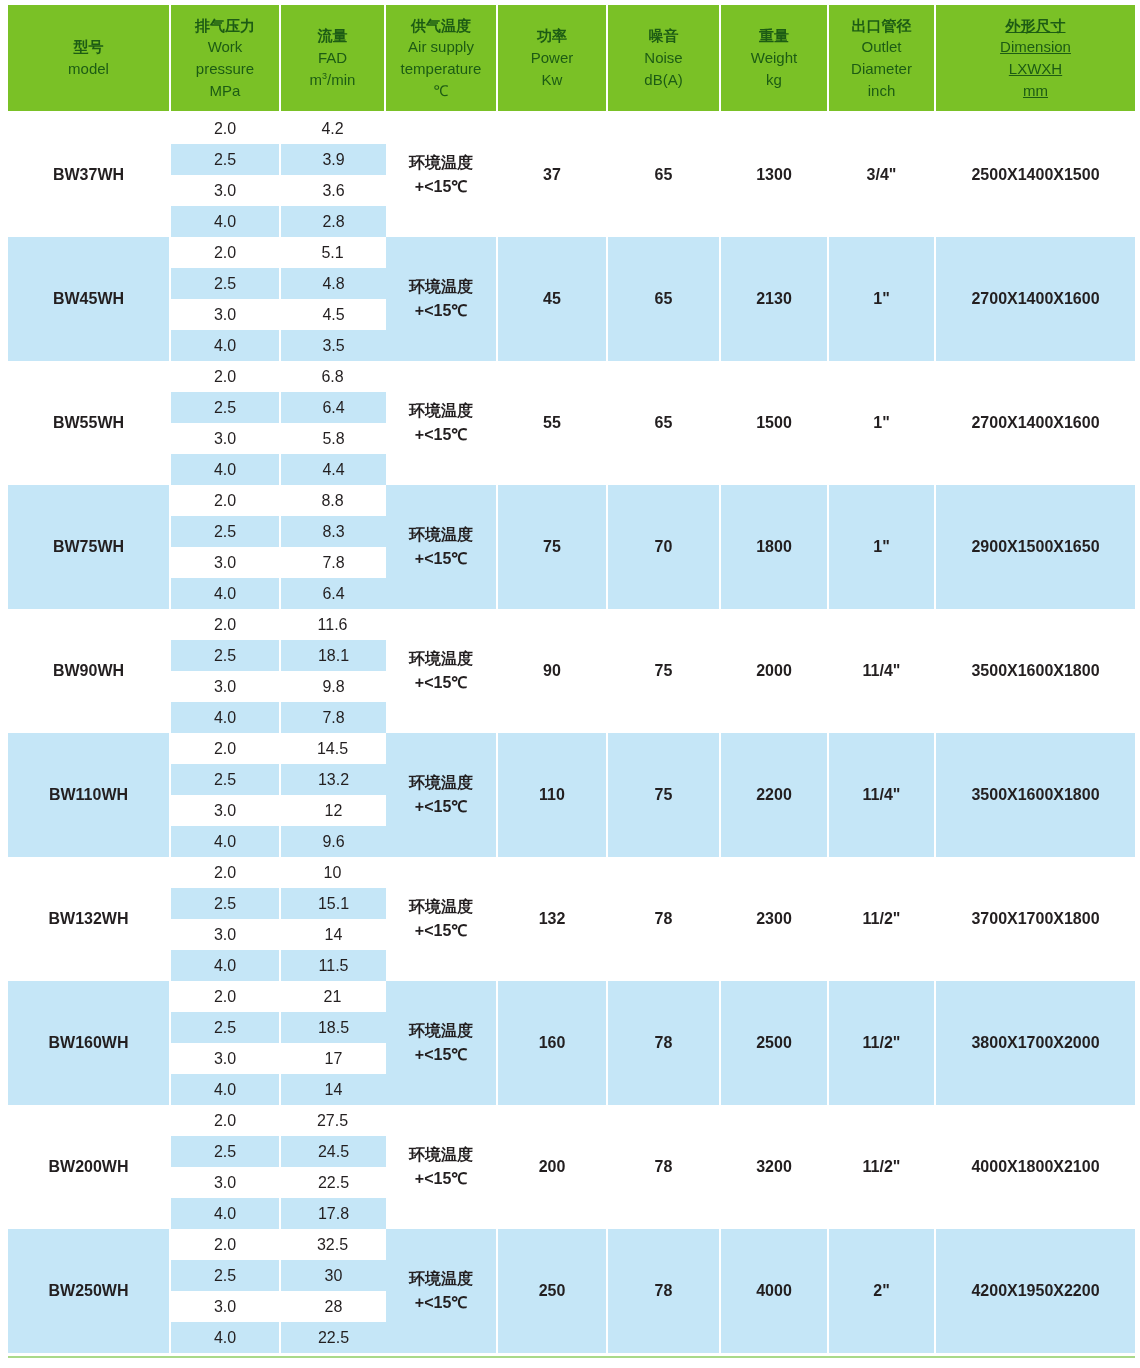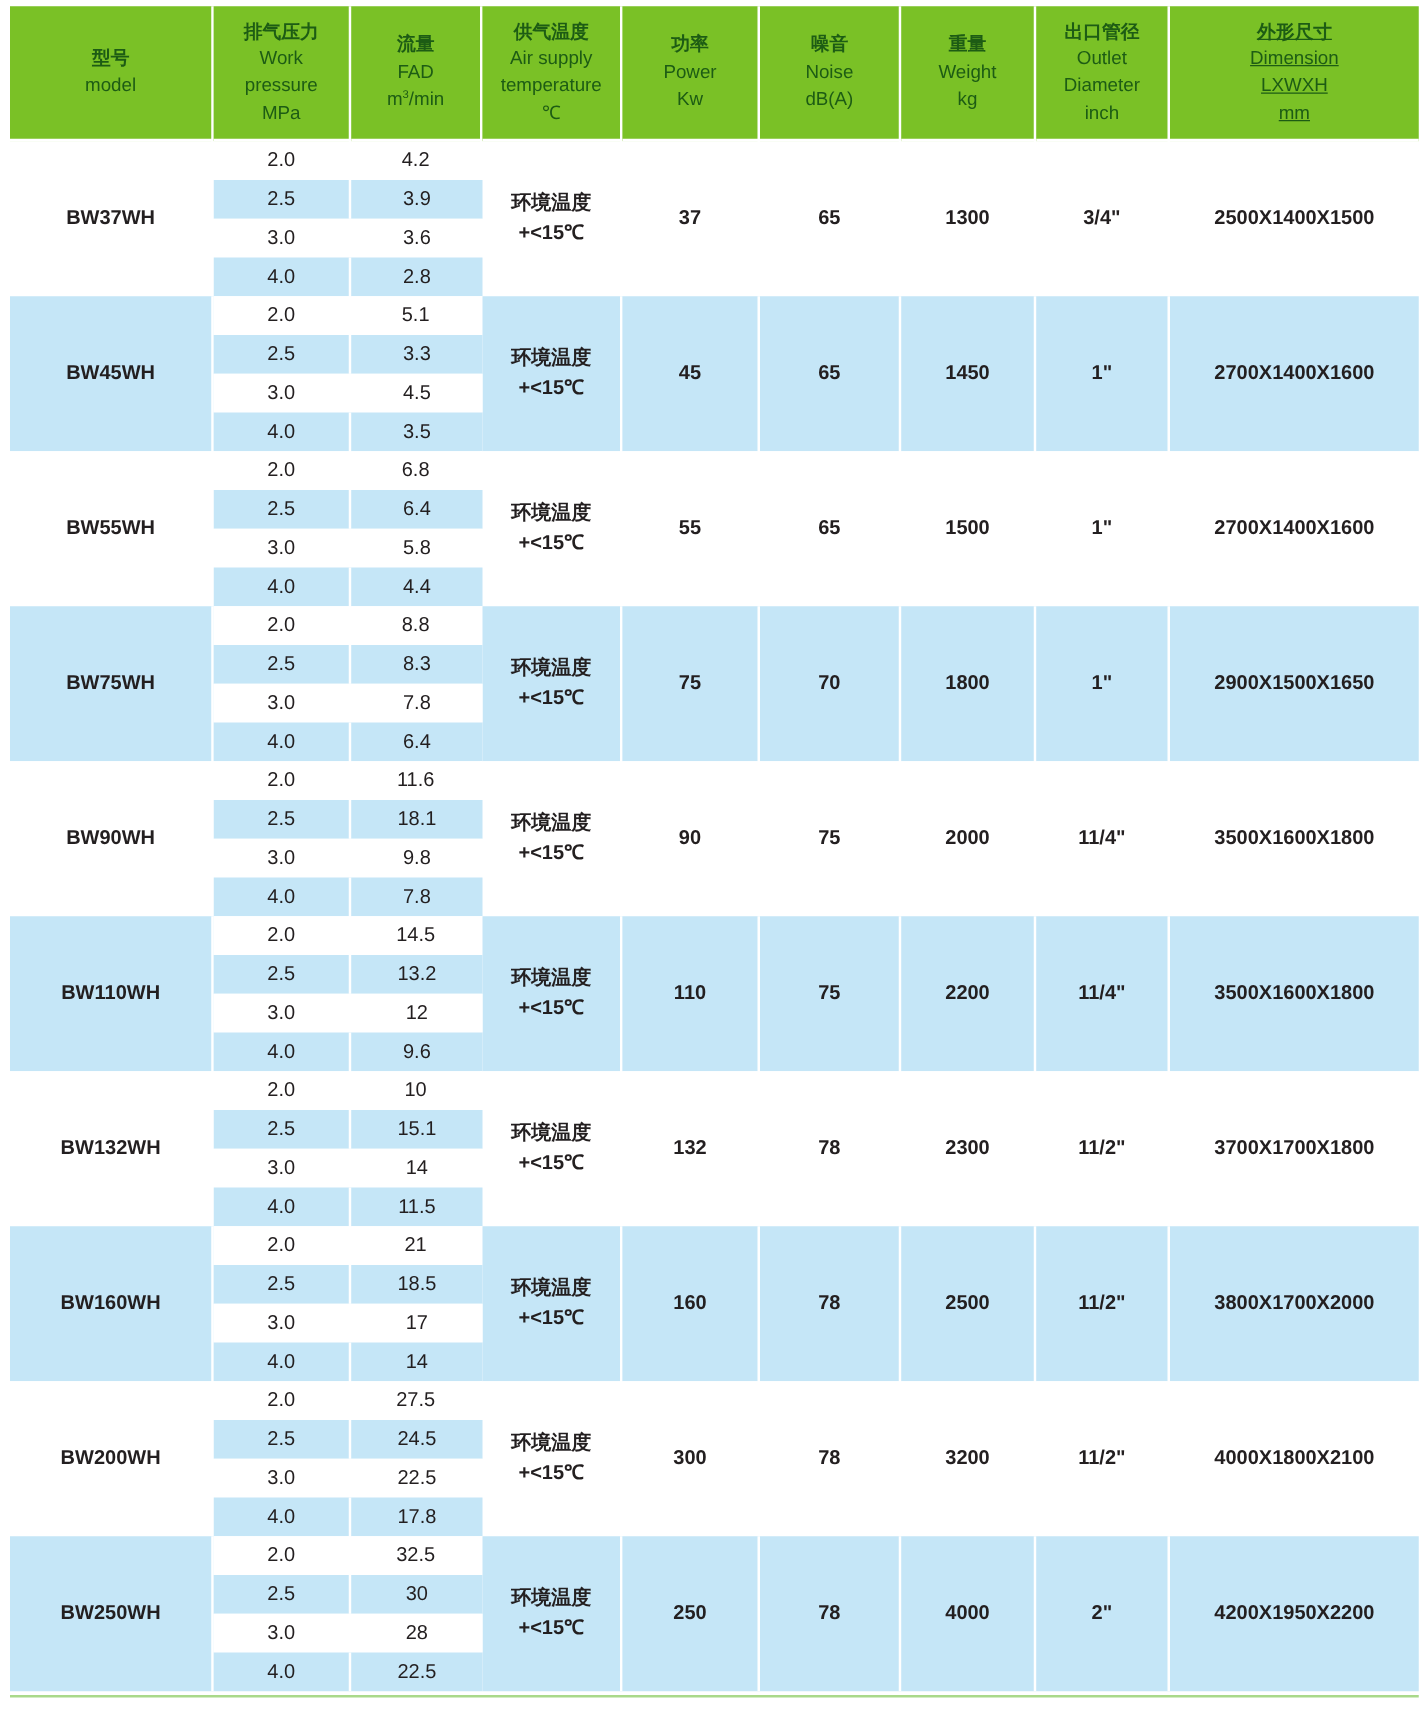--- a/index.html
+++ b/index.html
@@ -186,27 +186,27 @@
       <tr>
         <td class="cell-blue merged" rowspan="4">BW45WH</td>
         <td class="cell-white">2.0</td>
         <td class="cell-white">5.1</td>
         <td class="cell-blue temp-cell" rowspan="4">
           <div>环境温度</div>
           <div>+&lt;15℃</div>
         </td>
         <td class="cell-blue merged" rowspan="4">45</td>
         <td class="cell-blue merged" rowspan="4">65</td>
-        <td class="cell-blue merged" rowspan="4">1450</td>
+        <td class="cell-blue merged" rowspan="4">2130</td>
         <td class="cell-blue merged" rowspan="4">1"</td>
         <td class="cell-blue merged" rowspan="4">2700X1400X1600</td>
       </tr>
       <tr>
         <td class="cell-blue">2.5</td>
-        <td class="cell-blue">3.3</td>
+        <td class="cell-blue">4.8</td>
       </tr>
       <tr>
         <td class="cell-white">3.0</td>
         <td class="cell-white">4.5</td>
       </tr>
       <tr>
         <td class="cell-blue">4.0</td>
         <td class="cell-blue">3.5</td>
       </tr>
       <tr>
@@ -366,21 +366,21 @@
         <td class="cell-blue">14</td>
       </tr>
       <tr>
         <td class="cell-white merged" rowspan="4">BW200WH</td>
         <td class="cell-white">2.0</td>
         <td class="cell-white">27.5</td>
         <td class="cell-white temp-cell" rowspan="4">
           <div>环境温度</div>
           <div>+&lt;15℃</div>
         </td>
-        <td class="cell-white merged" rowspan="4">300</td>
+        <td class="cell-white merged" rowspan="4">200</td>
         <td class="cell-white merged" rowspan="4">78</td>
         <td class="cell-white merged" rowspan="4">3200</td>
         <td class="cell-white merged" rowspan="4">11/2"</td>
         <td class="cell-white merged" rowspan="4">4000X1800X2100</td>
       </tr>
       <tr>
         <td class="cell-blue">2.5</td>
         <td class="cell-blue">24.5</td>
       </tr>
       <tr>

